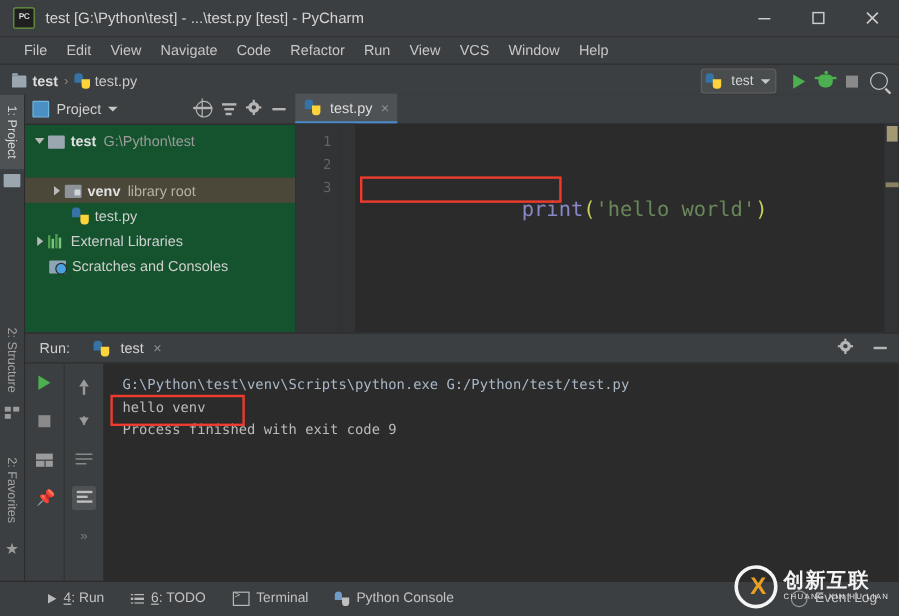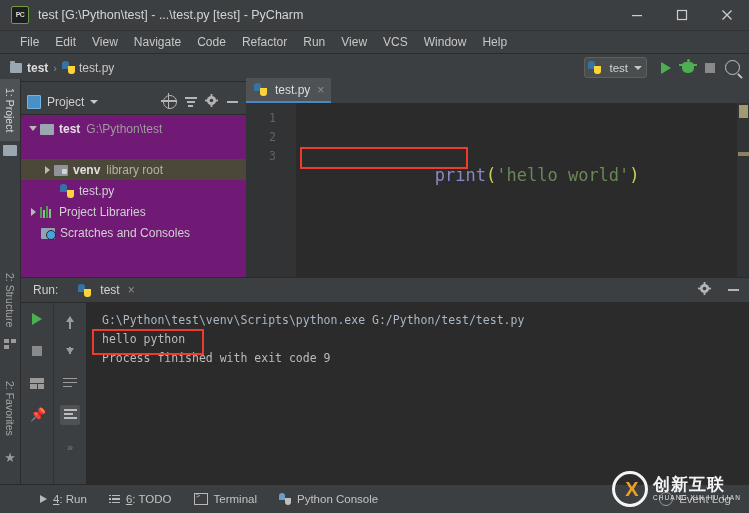--- a/index.html
+++ b/index.html
@@ -89,21 +89,21 @@
     writing-mode:vertical-rl;text-orientation:mixed;white-space:nowrap;
     display:flex;align-items:center;justify-content:center;
   }
   .rail-item.sel{background:#4e5254;color:#d6d6d6;}
   .rail-ico{position:absolute;left:3px;width:14px;height:14px;}
   .ri-folder{background:#9aa7b0;border-radius:1px;}
   .ri-struct{background:transparent;}
   .ri-star{color:#9a9a9a;font-size:13px;line-height:14px;text-align:center;}
 
   
-  .proj-panel{position:absolute;left:21px;top:11px;width:225px;bottom:208px;background:#701a75;}
+  .proj-panel{position:absolute;left:21px;top:0;width:225px;bottom:208px;background:#14532d;}
   .proj-head{
     height:24px;display:flex;align-items:center;background:#3c3f41;border-bottom:1px solid #2b2b2b;
     padding-left:6px;position:relative;
   }
   .proj-head .blue-sq{width:12px;height:12px;background:#4a90c4;border:1px solid #6fb6e3;border-radius:1px;margin-right:6px;}
   .proj-head .p-lbl{font-size:12px;color:#cfcfcf;margin-right:6px;}
   .ph-icons{position:absolute;right:4px;top:0;height:24px;display:flex;align-items:center;gap:2px;}
   .ph-ic{width:19px;height:19px;display:flex;align-items:center;justify-content:center;color:#b0b0b0;}
   .crosshair{width:12px;height:12px;border:1.5px solid #b5b5b5;border-radius:50%;position:relative;}
   .crosshair:before{content:'';position:absolute;left:-3px;top:4.2px;width:16px;height:1.5px;background:#b5b5b5;}
@@ -385,21 +385,21 @@
         <div class="tnode">
           <span class="arrow">
               <i class="right"></i>
             </span>
           <span class="tico ico-lib">
             <b style="height:11px;background:#4f9d4f;"></b>
               <b style="height:8px;background:#7ac77a;"></b>
               <b style="height:12px;background:#4f9d4f;"></b>
               <b style="height:9px;background:#7ac77a;"></b>
           </span>
-          <span class="tlabel">Project Libraries</span>
+          <span class="tlabel">External Libraries</span>
         </div>
 
         <div class="tnode" style="padding-left:20px;">
           <span class="tico ico-scratch"></span>
           <span class="tlabel">Scratches and Consoles</span>
         </div>
 
       </div>
     </div>
 
@@ -503,21 +503,21 @@
                 <i style="top:8px;width:13px;"></i>
               </span>
           </div>
           <div class="rt-ic">
               <span class="chev">»</span>
             </div>
         </div>
 
         <div class="console">
           <div class="conline path">G:\Python\test\venv\Scripts\python.exe G:/Python/test/test.py</div>
-          <div class="conline">hello python</div>
+          <div class="conline">hello venv</div>
           <div class="conline"></div>
           <div class="conline">Process finished with exit code 9</div>
           <div class="out-box"></div>
         </div>
       </div>
     </div>
 
   </div>
 
   <div class="statusbar">

